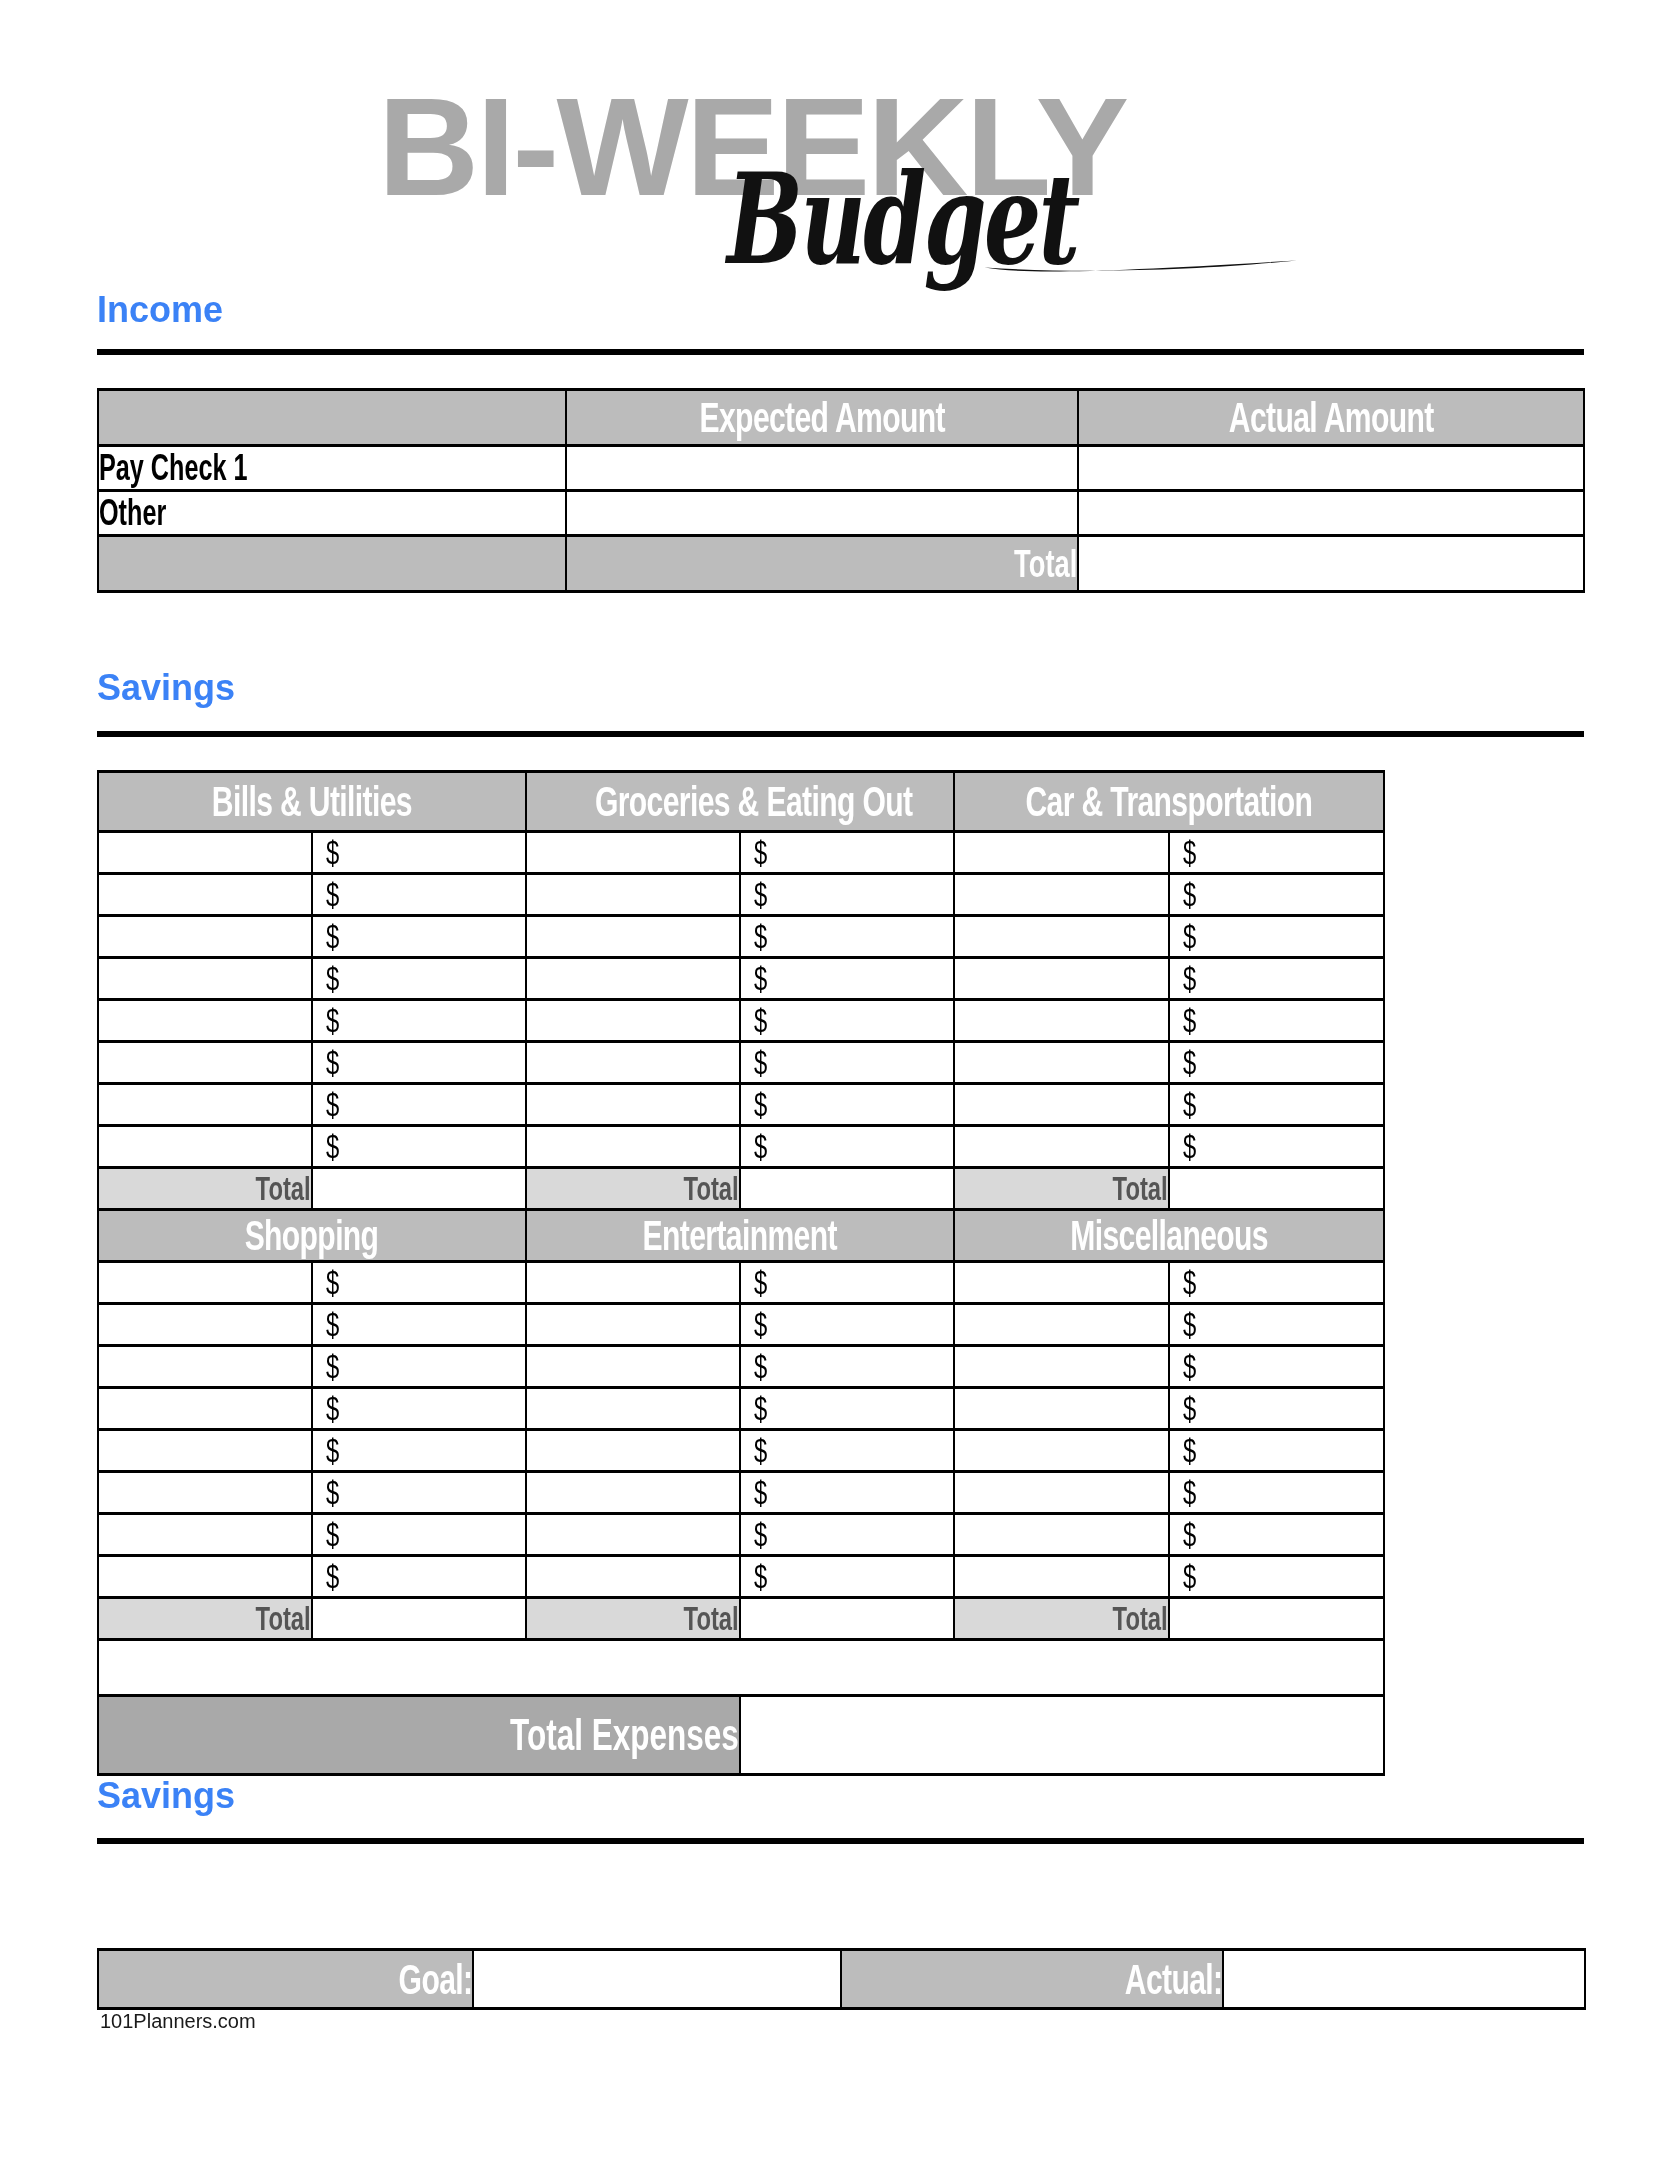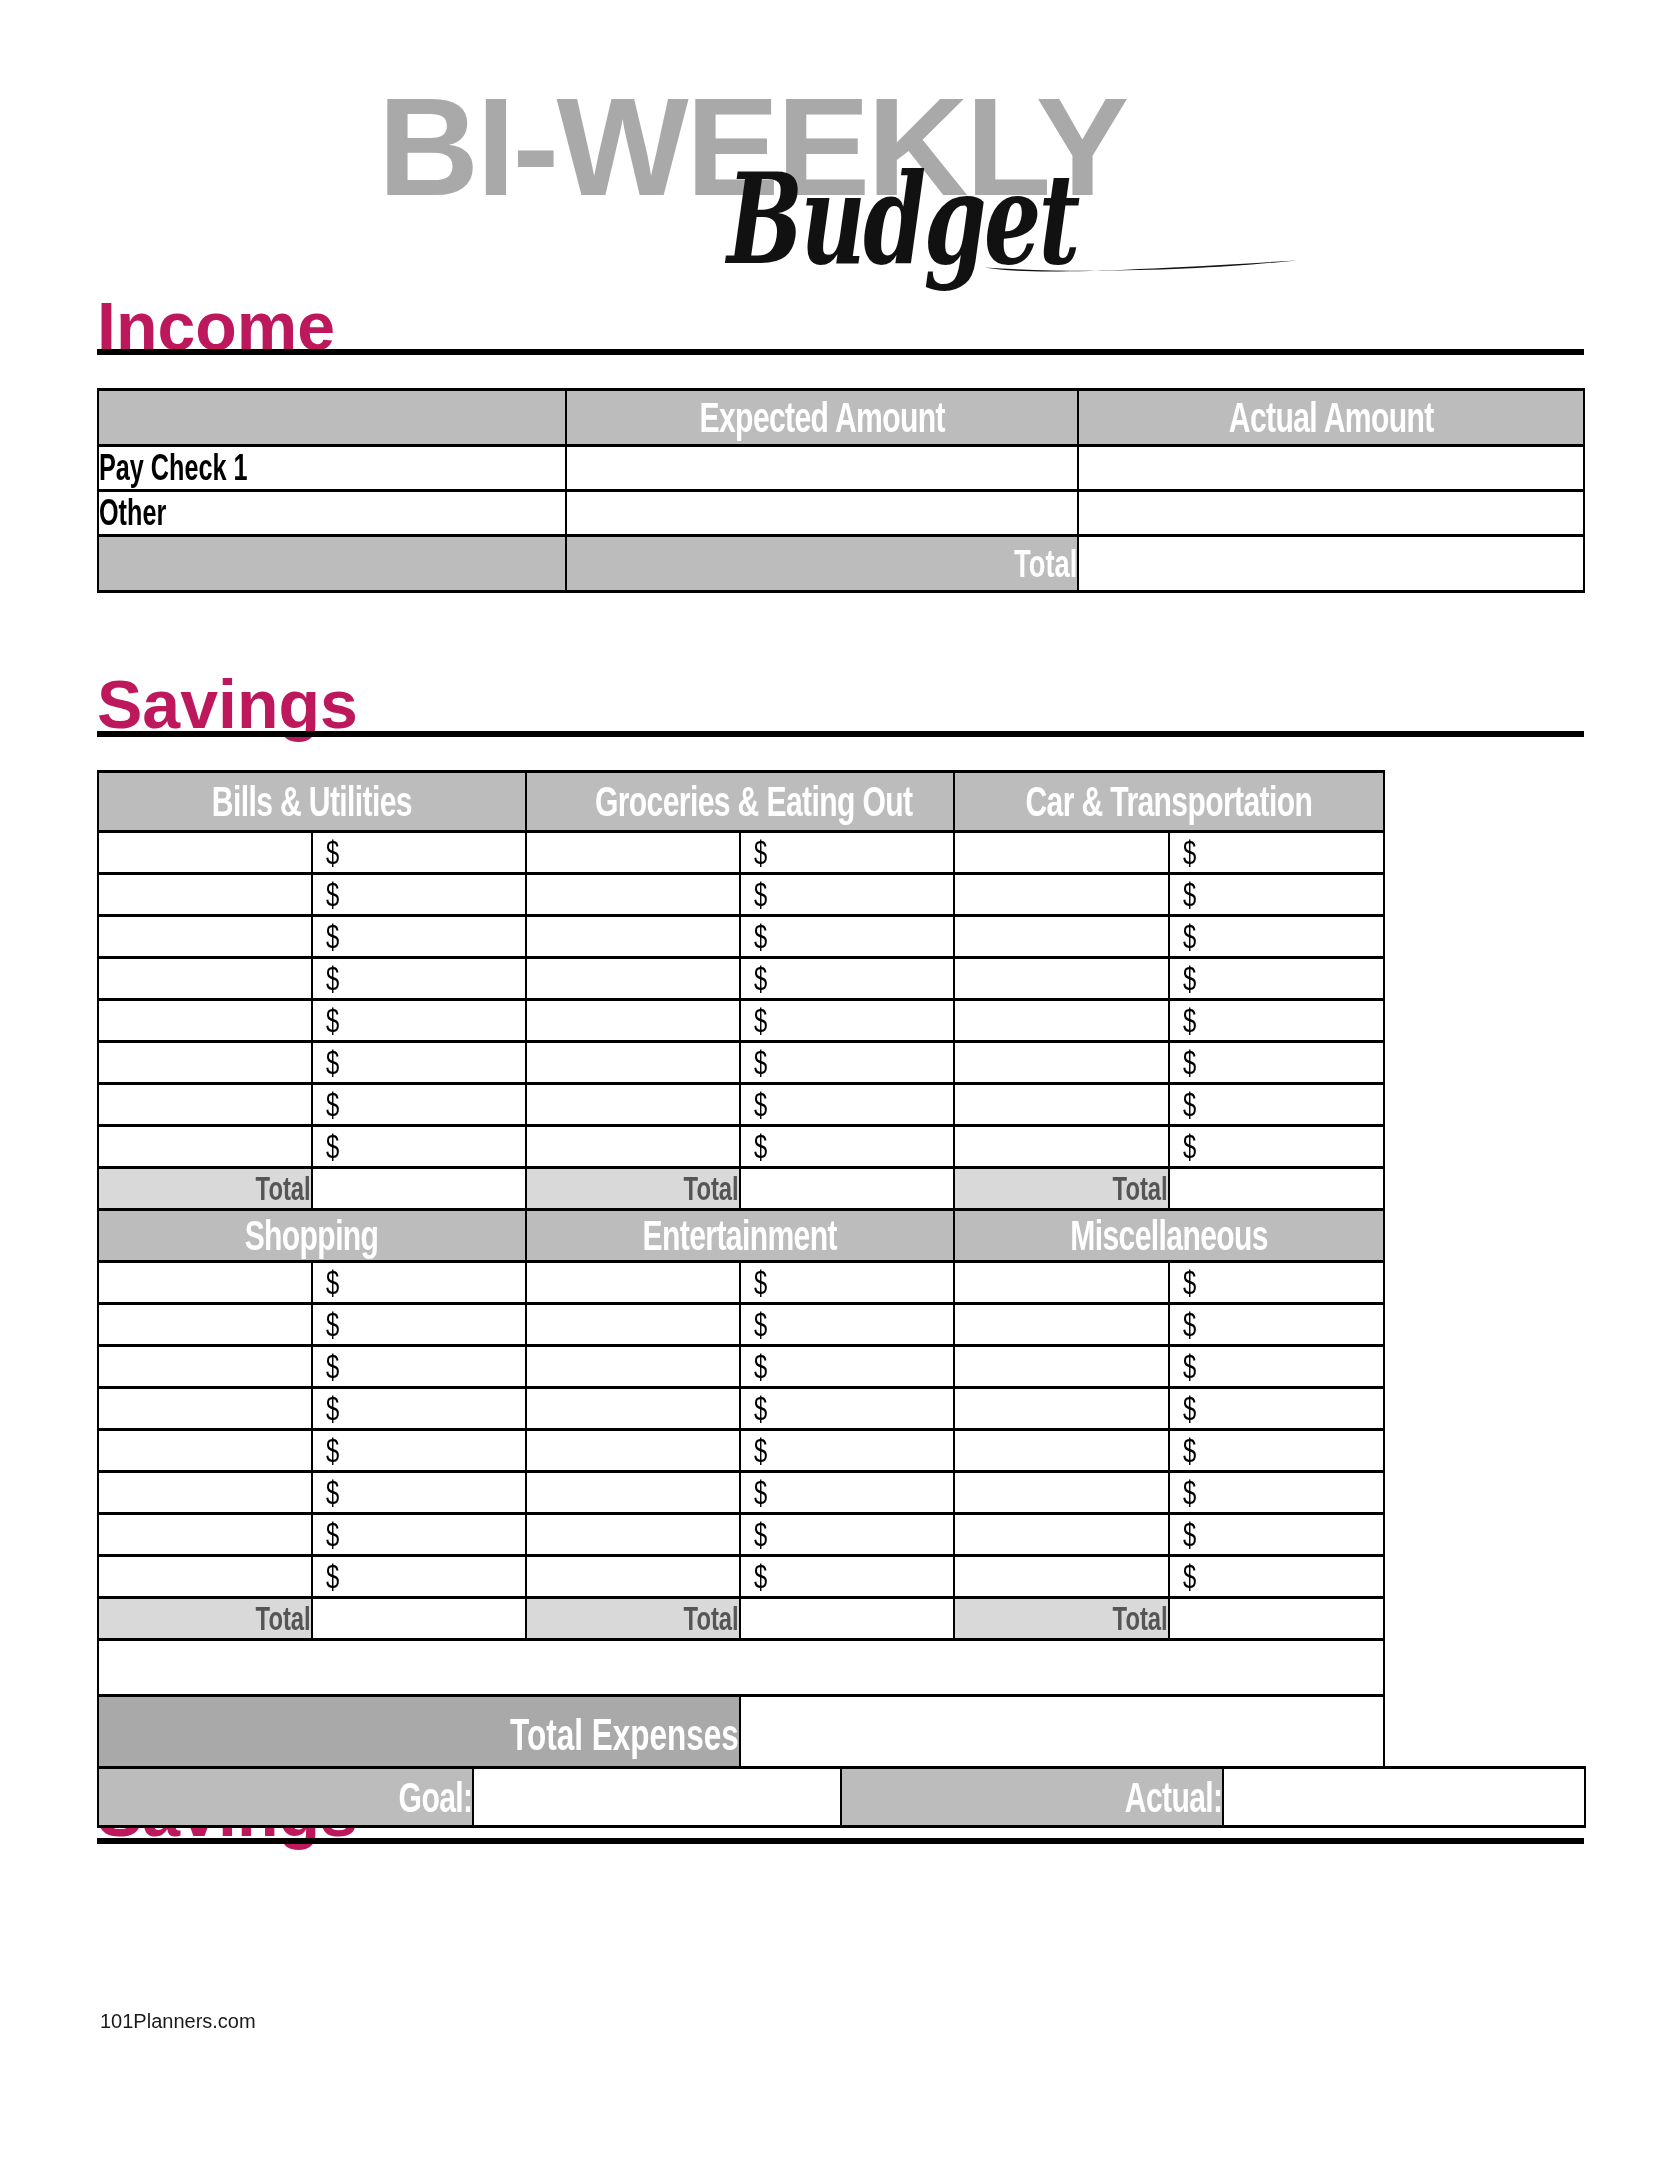--- a/index.html
+++ b/index.html
@@ -14,21 +14,21 @@
 
   
   .title-big{position:absolute;left:378px;top:77px;font-size:140px;font-weight:bold;
              line-height:1;letter-spacing:-2.7px;color:#a9a9a9;}
   .title-script{position:absolute;left:727px;top:157px;font-family:"DejaVu Serif",serif;
                 font-style:italic;font-weight:600;font-size:125px;line-height:1;color:#111;
                 letter-spacing:-3.6px;display:inline-block;transform:scaleX(0.72);transform-origin:0 50%;}
   .title-swash{position:absolute;left:981px;top:256px;}
 
   
-  .sec-head{position:absolute;left:97px;font-size:68px;font-weight:bold;line-height:1;color:#be185d;}
+  .sec-head{position:absolute;left:97px;font-size:36px;font-weight:bold;line-height:1;color:#3b82f6;}
   .rule{position:absolute;left:97px;width:1487px;height:6.3px;background:#000;}
 
   
   table.tbl{border-collapse:collapse;table-layout:fixed;position:absolute;left:97px;margin-top:11px;}
   table.tbl td{border:3.6px solid #000;border-left-width:2.7px;border-right-width:2.7px;
                vertical-align:middle;padding:0;overflow:hidden;}
   td.g{background:#bcbcbc;}
   td.lg{background:#d9d9d9;}
   td.dg{background:#a9a9a9;}
   td.fill{background:#ffffff;}
@@ -410,21 +410,21 @@
           <span class="cond cond-r texp">Total Expenses</span>
         </td>
         <td class="fill" colspan="3"></td>
       </tr>
     </tbody>
   </table>
 
   <div class="sec-head" style="top:1778px;">Savings</div>
   <div class="rule" style="top:1838px;"></div>
 
-  <table class="tbl" style="top:1755px;width:1487px;padding-left:36px;">
+  <table class="tbl" style="top:1937px;width:1487px;padding-left:36px;">
     <colgroup>
         <col style="width:375px">
         <col style="width:368px">
         <col style="width:382px">
         <col style="width:362px">
       </colgroup>
     <tbody>
       <tr style="height:59px">
         <td class="g r pr">
           <span class="cond cond-r hdrtxt">Goal:</span>

